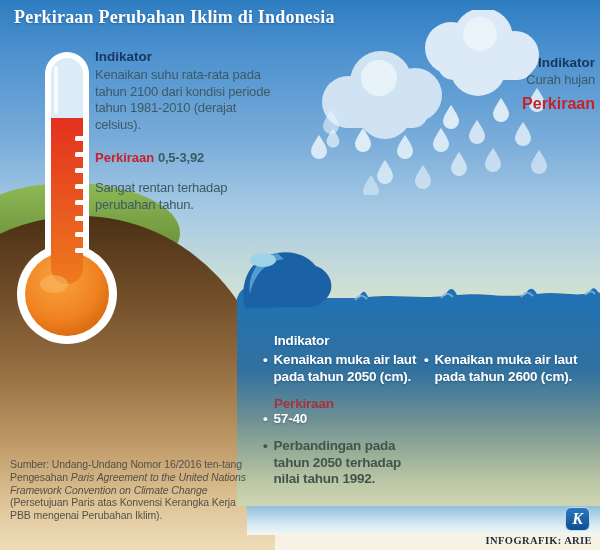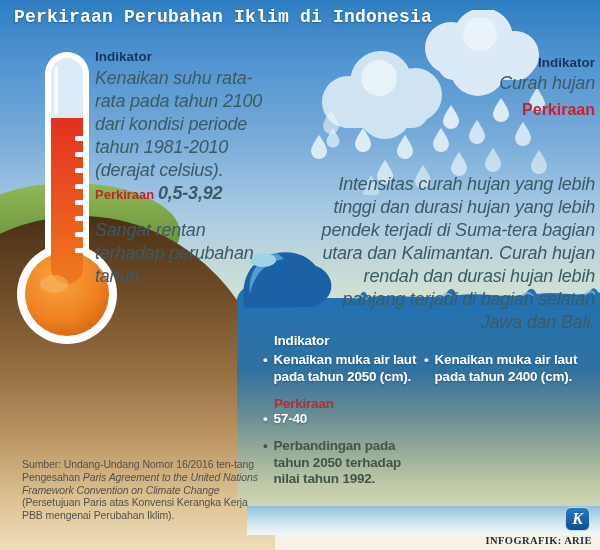--- a/index.html
+++ b/index.html
@@ -18,31 +18,31 @@
     border-radius:45% 58% 0 0 / 34% 62% 0 0;
     background:linear-gradient(180deg,#4b3015 0%,#6f4c28 22%,#966f42 45%,
       #bd9765 65%,#dcc293 82%,#eedcb9 96%); }
   .sea { left:237px; top:298px; width:363px; height:208px;
     background:linear-gradient(180deg,#2272b3 0%,#31719f 35%,#6d8f94 58%,
       #9cb099 76%,#bfcaa8 90%,#cfd5b2 100%); }
   .footer-band { left:247px; top:506px; width:353px; height:29px;
     background:linear-gradient(180deg,#8fc0dc,#d7eaf3 65%,#f3f7f3); }
 
   
-  .title { left:14px; top:7px; color:#fff; font-family:Liberation Mono, monospace;
+  .title { left:14px; top:7px; color:#fff; font-family:Liberation Serif, serif;
     font-weight:bold; font-size:18px; letter-spacing:.2px;
     text-shadow:0 1px 2px rgba(0,30,70,.35); }
   .h-ind { color:#16365f; font-weight:bold; font-size:13.5px; }
-  .body-txt { color:#3c5a66; font-size:18px; line-height:1.28; letter-spacing:-.2px;font-style:italic; }
+  .body-txt { color:#3c5a66; font-size:13px; line-height:1.28; letter-spacing:-.2px; }
   .red { color:#c5222b; font-weight:bold; }
   .rt { text-align:right; }
 
   .temp-block { left:95px; top:49px; width:178px; }
   .temp-block .h-ind { margin-bottom:3px; }
-  .temp-perk { margin-top:0; font-size:13px; }
+  .temp-perk { margin-top:16px; font-size:13px; }
   .temp-perk .val { color:#3c5a66; font-weight:bold; }
   .temp-note { margin-top:14px; }
 
   .rain-block { right:5px; top:55px; width:210px; }
   .rain-block .h-ind { margin-bottom:2px; }
   .rain-block .red { display:block; margin-top:6px; }
   .rain-detail { right:5px; top:173px; width:297px; }
 
   
   .sea-txt { color:#fff; font-size:13.5px; line-height:1.24; letter-spacing:-.2px;
@@ -50,21 +50,21 @@
   .sea-head { left:274px; top:333px; }
   .col-l { left:263px; width:158px; }
   .col-r { left:424px; width:172px; }
   .brow { display:flex; }
   .brow::before { content:"\2022"; margin-right:6px; }
   .sea-red { color:#a8313c; text-shadow:none; }
   .sea-dark { color:#44544a; text-shadow:none; }
   .y-ind { top:352px; } .y-val { top:411px; } .y-note { top:438px; }
 
   
-  .source { left:22px; top:458px; width:237px; color:#55504a; font-size:10.5px;
+  .source { left:10px; top:458px; width:237px; color:#55504a; font-size:10.5px;
     line-height:1.22; letter-spacing:-.1px; }
   .source i { font-style:italic; }
   .credit { right:8px; top:535px; color:#1f2a38; font-family:"Liberation Serif",serif;
     font-weight:bold; font-size:10.5px; letter-spacing:.4px; }
   .klogo { right:10px; top:507px; width:25px; height:24px; border-radius:6px;
     background:linear-gradient(180deg,#2a78c0,#0d4f92); border:1px solid #bcd9ec;
     color:#fff; font-family:"Liberation Serif",serif; font-style:italic;
     font-weight:bold; font-size:16px; text-align:center; line-height:22px; }
 
   svg { display:block; }
@@ -177,37 +177,36 @@
       <span class="val body-txt">0,5-3,92</span>
     </div>
     <div class="body-txt temp-note">Sangat rentan terhadap perubahan tahun.</div>
   </div>
 
   <div class="abs rain-block rt">
     <div class="h-ind">Indikator</div>
     <div class="body-txt">Curah hujan</div>
     <span class="red">Perkiraan</span>
   </div>
-  <div class="abs rain-detail rt body-txt">Intensitas curah hujan yang lebih tinggi dan durasi hujan yang lebih pendek terjadi di Suma-tera bagian utara dan Kalimantan. Curah hujan rendah dan durasi hujan lebih panjang terjadi di bagian selatan Jawa dan Bali.</div>
 
   <div class="abs sea-txt sea-head">Indikator</div>
 
   <div class="abs sea-txt col-l y-ind brow">
     <span>Kenaikan muka air laut pada tahun 2050 (cm).</span>
   </div>
   <div class="abs sea-txt sea-red" style="left: 274px; top: 396px;">Perkiraan</div>
   <div class="abs sea-txt col-l y-val brow">
     <span>57-40</span>
   </div>
   <div class="abs sea-txt sea-dark col-l y-note brow">
     <span>Perbandingan pada tahun 2050 terhadap nilai tahun 1992.</span>
   </div>
 
   <div class="abs sea-txt col-r y-ind brow">
-    <span>Kenaikan muka air laut pada tahun 2400 (cm).</span>
+    <span>Kenaikan muka air laut pada tahun 2600 (cm).</span>
   </div>
 
   <div class="abs source">
     <span>Sumber: Undang-Undang Nomor 16/2016 ten-tang Pengesahan </span><i>Paris Agreement to the United Nations Framework Convention on Climate Change</i><span> (Persetujuan Paris atas Konvensi Kerangka Kerja PBB mengenai Perubahan Iklim).</span>
   </div>
 
   <div class="abs klogo">K</div>
   <div class="abs credit">INFOGRAFIK: ARIE</div>
 
 </div>

